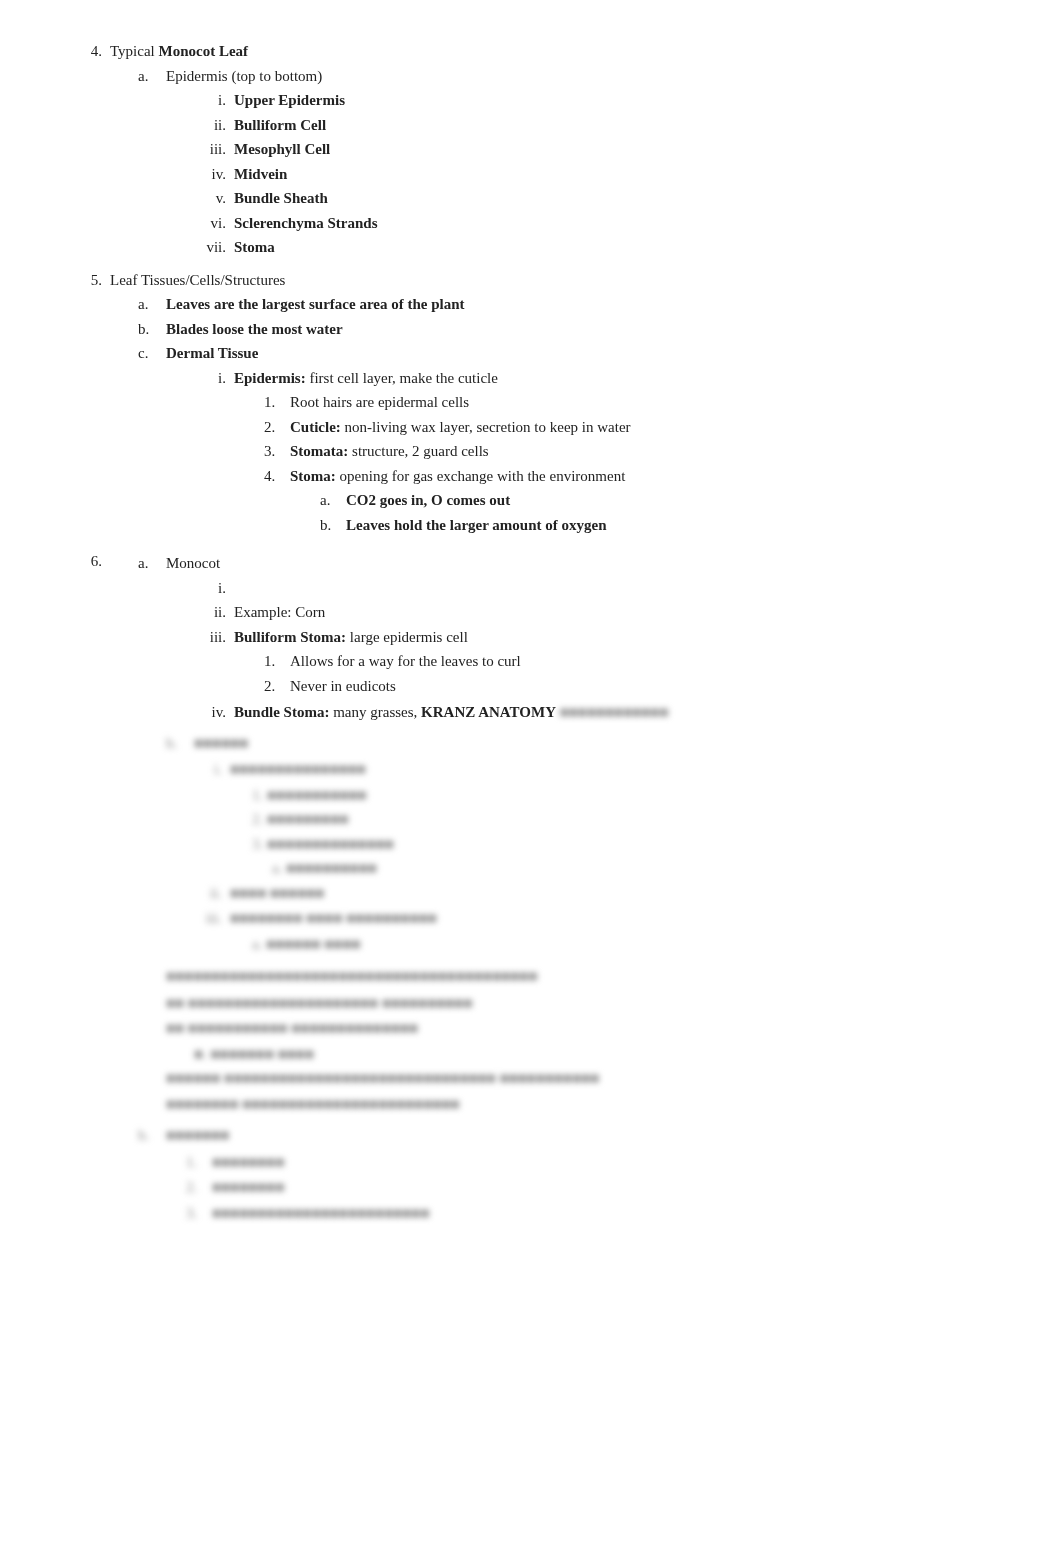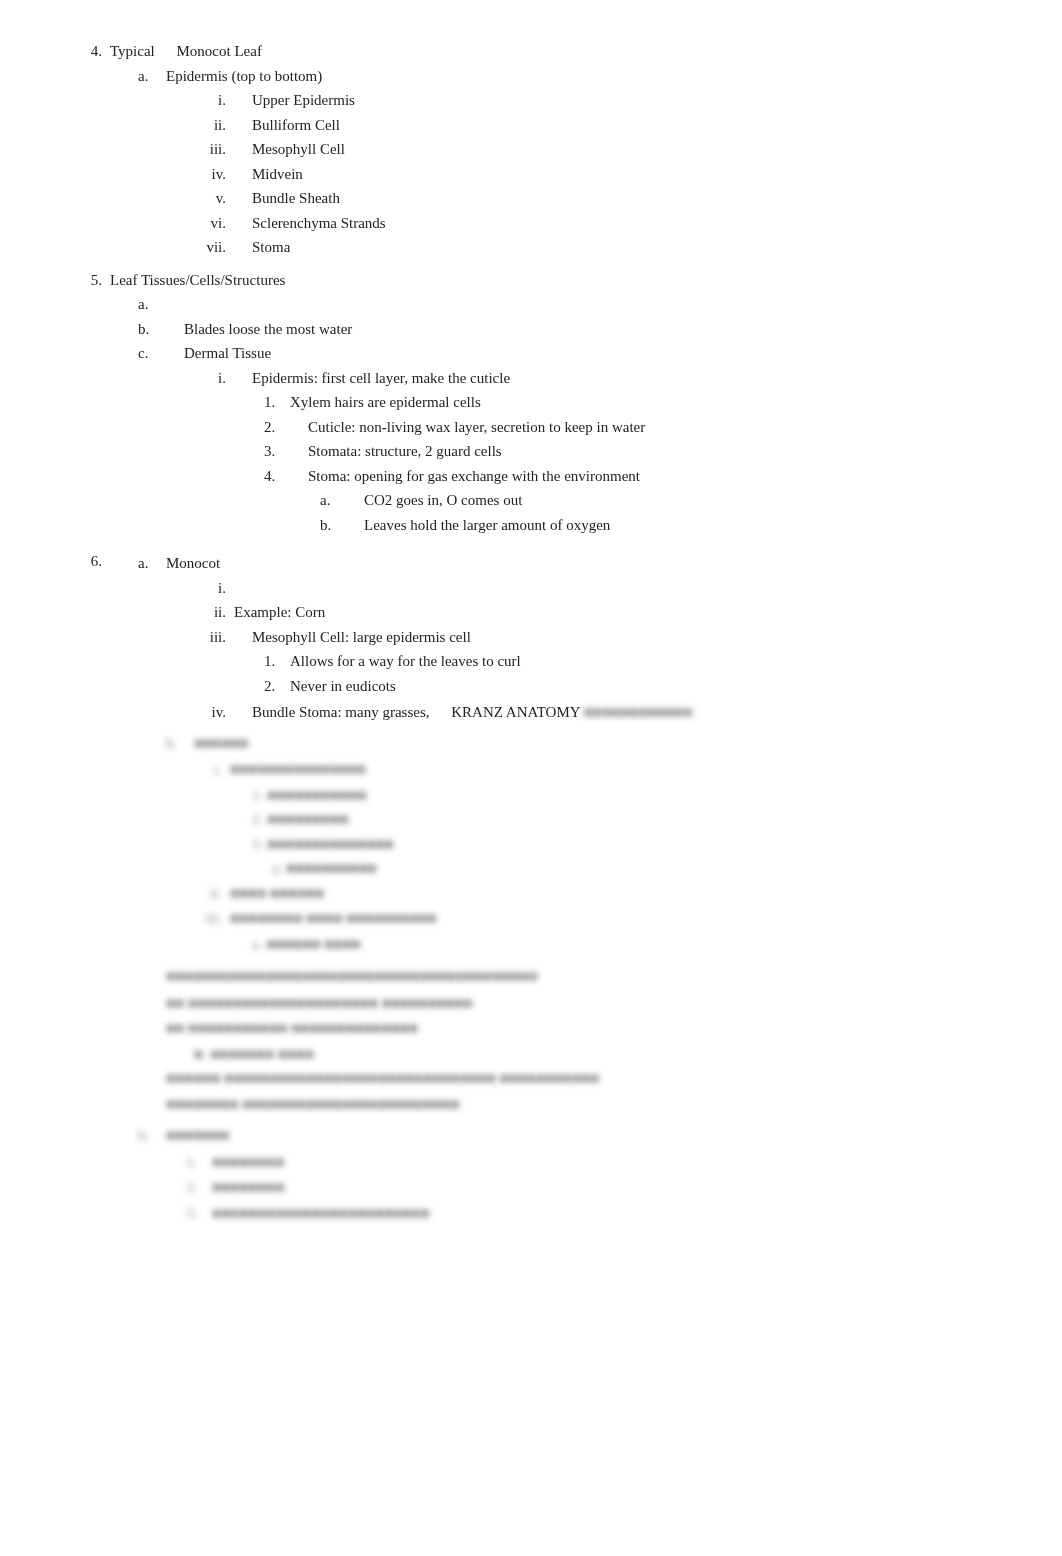--- a/index.html
+++ b/index.html
@@ -81,22 +81,21 @@
     }
     .sub-alpha > li {
       display: flex;
       gap: 8px;
       margin-bottom: 2px;
     }
     .sub-alpha-label {
       min-width: 18px;
     }
     b {
-      font-weight: normal;
-      margin-left: 18px;
+      font-weight: bold;
     }
     .blurred {
       filter: blur(3px);
       color: #888;
       user-select: none;
     }
   </style>
 </head>
 <body>
 
@@ -150,38 +149,39 @@
   </li>
 
   <li>
     <div class="level1">
       <span class="level1-num">5.</span>
       <div class="level1-content">
         <span>Leaf Tissues/Cells/Structures</span>
         <ul class="sub-a">
           <li>
             <span class="sub-a-label">a.</span>
+            <span><b>Leaves are the largest surface area of the plant</b></span>
           </li>
           <li>
             <span class="sub-a-label">b.</span>
             <span><b>Blades loose the most water</b></span>
           </li>
           <li>
             <span class="sub-a-label">c.</span>
             <div>
               <span><b>Dermal Tissue</b></span>
               <ul class="sub-roman">
                 <li>
                   <span class="sub-roman-label">i.</span>
                   <div>
                     <span><b>Epidermis:</b> first cell layer, make the cuticle</span>
                     <ul class="sub-num">
                       <li>
                         <span class="sub-num-label">1.</span>
-                        <span>Xylem hairs are epidermal cells</span>
+                        <span>Root hairs are epidermal cells</span>
                       </li>
                       <li>
                         <span class="sub-num-label">2.</span>
                         <span><b>Cuticle:</b> non-living wax layer, secretion to keep in water</span>
                       </li>
                       <li>
                         <span class="sub-num-label">3.</span>
                         <span><b>Stomata:</b> structure, 2 guard cells</span>
                       </li>
                       <li>
@@ -224,21 +224,21 @@
                 <li>
                   <span class="sub-roman-label">i.</span>
                 </li>
                 <li>
                   <span class="sub-roman-label">ii.</span>
                   <span>Example: Corn</span>
                 </li>
                 <li>
                   <span class="sub-roman-label">iii.</span>
                   <div>
-                    <span><b>Mesophyll Cell:</b> large epidermis cell</span>
+                    <span><b>Bulliform Stoma:</b> large epidermis cell</span>
                     <ul class="sub-num">
                       <li>
                         <span class="sub-num-label">1.</span>
                         <span>Allows for a way for the leaves to curl</span>
                       </li>
                       <li>
                         <span class="sub-num-label">2.</span>
                         <span>Never in eudicots</span>
                       </li>
                     </ul>

